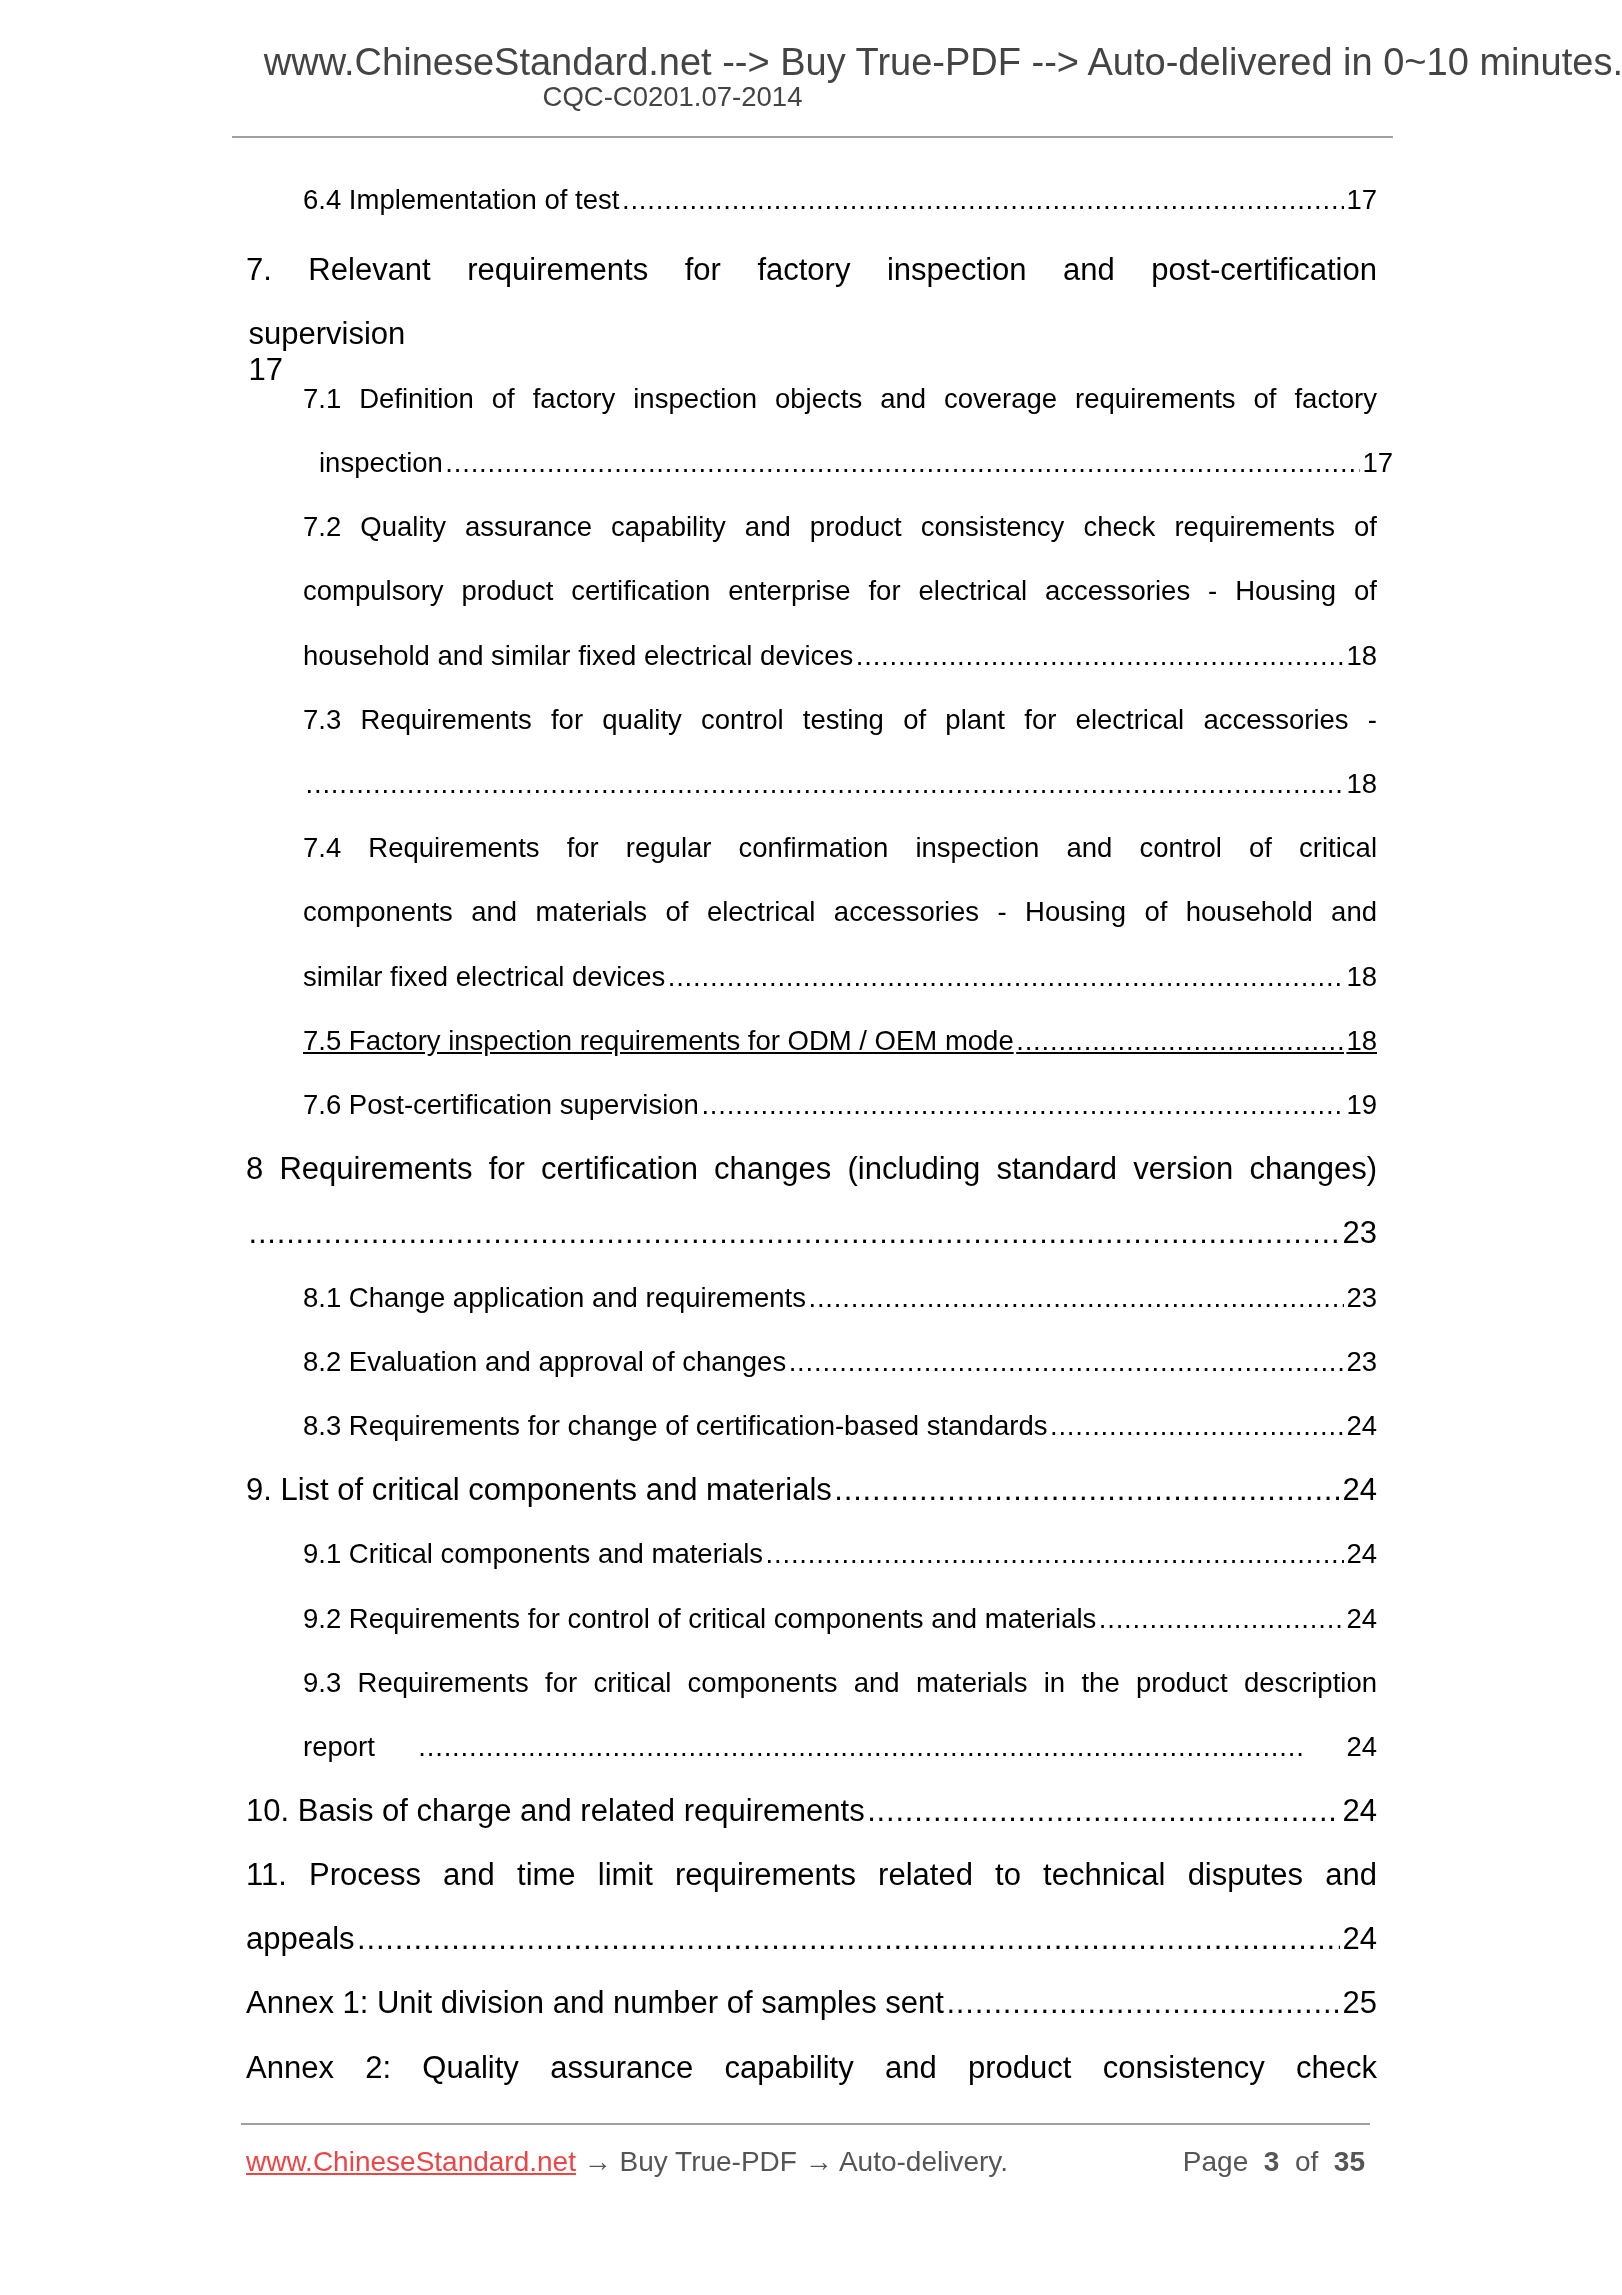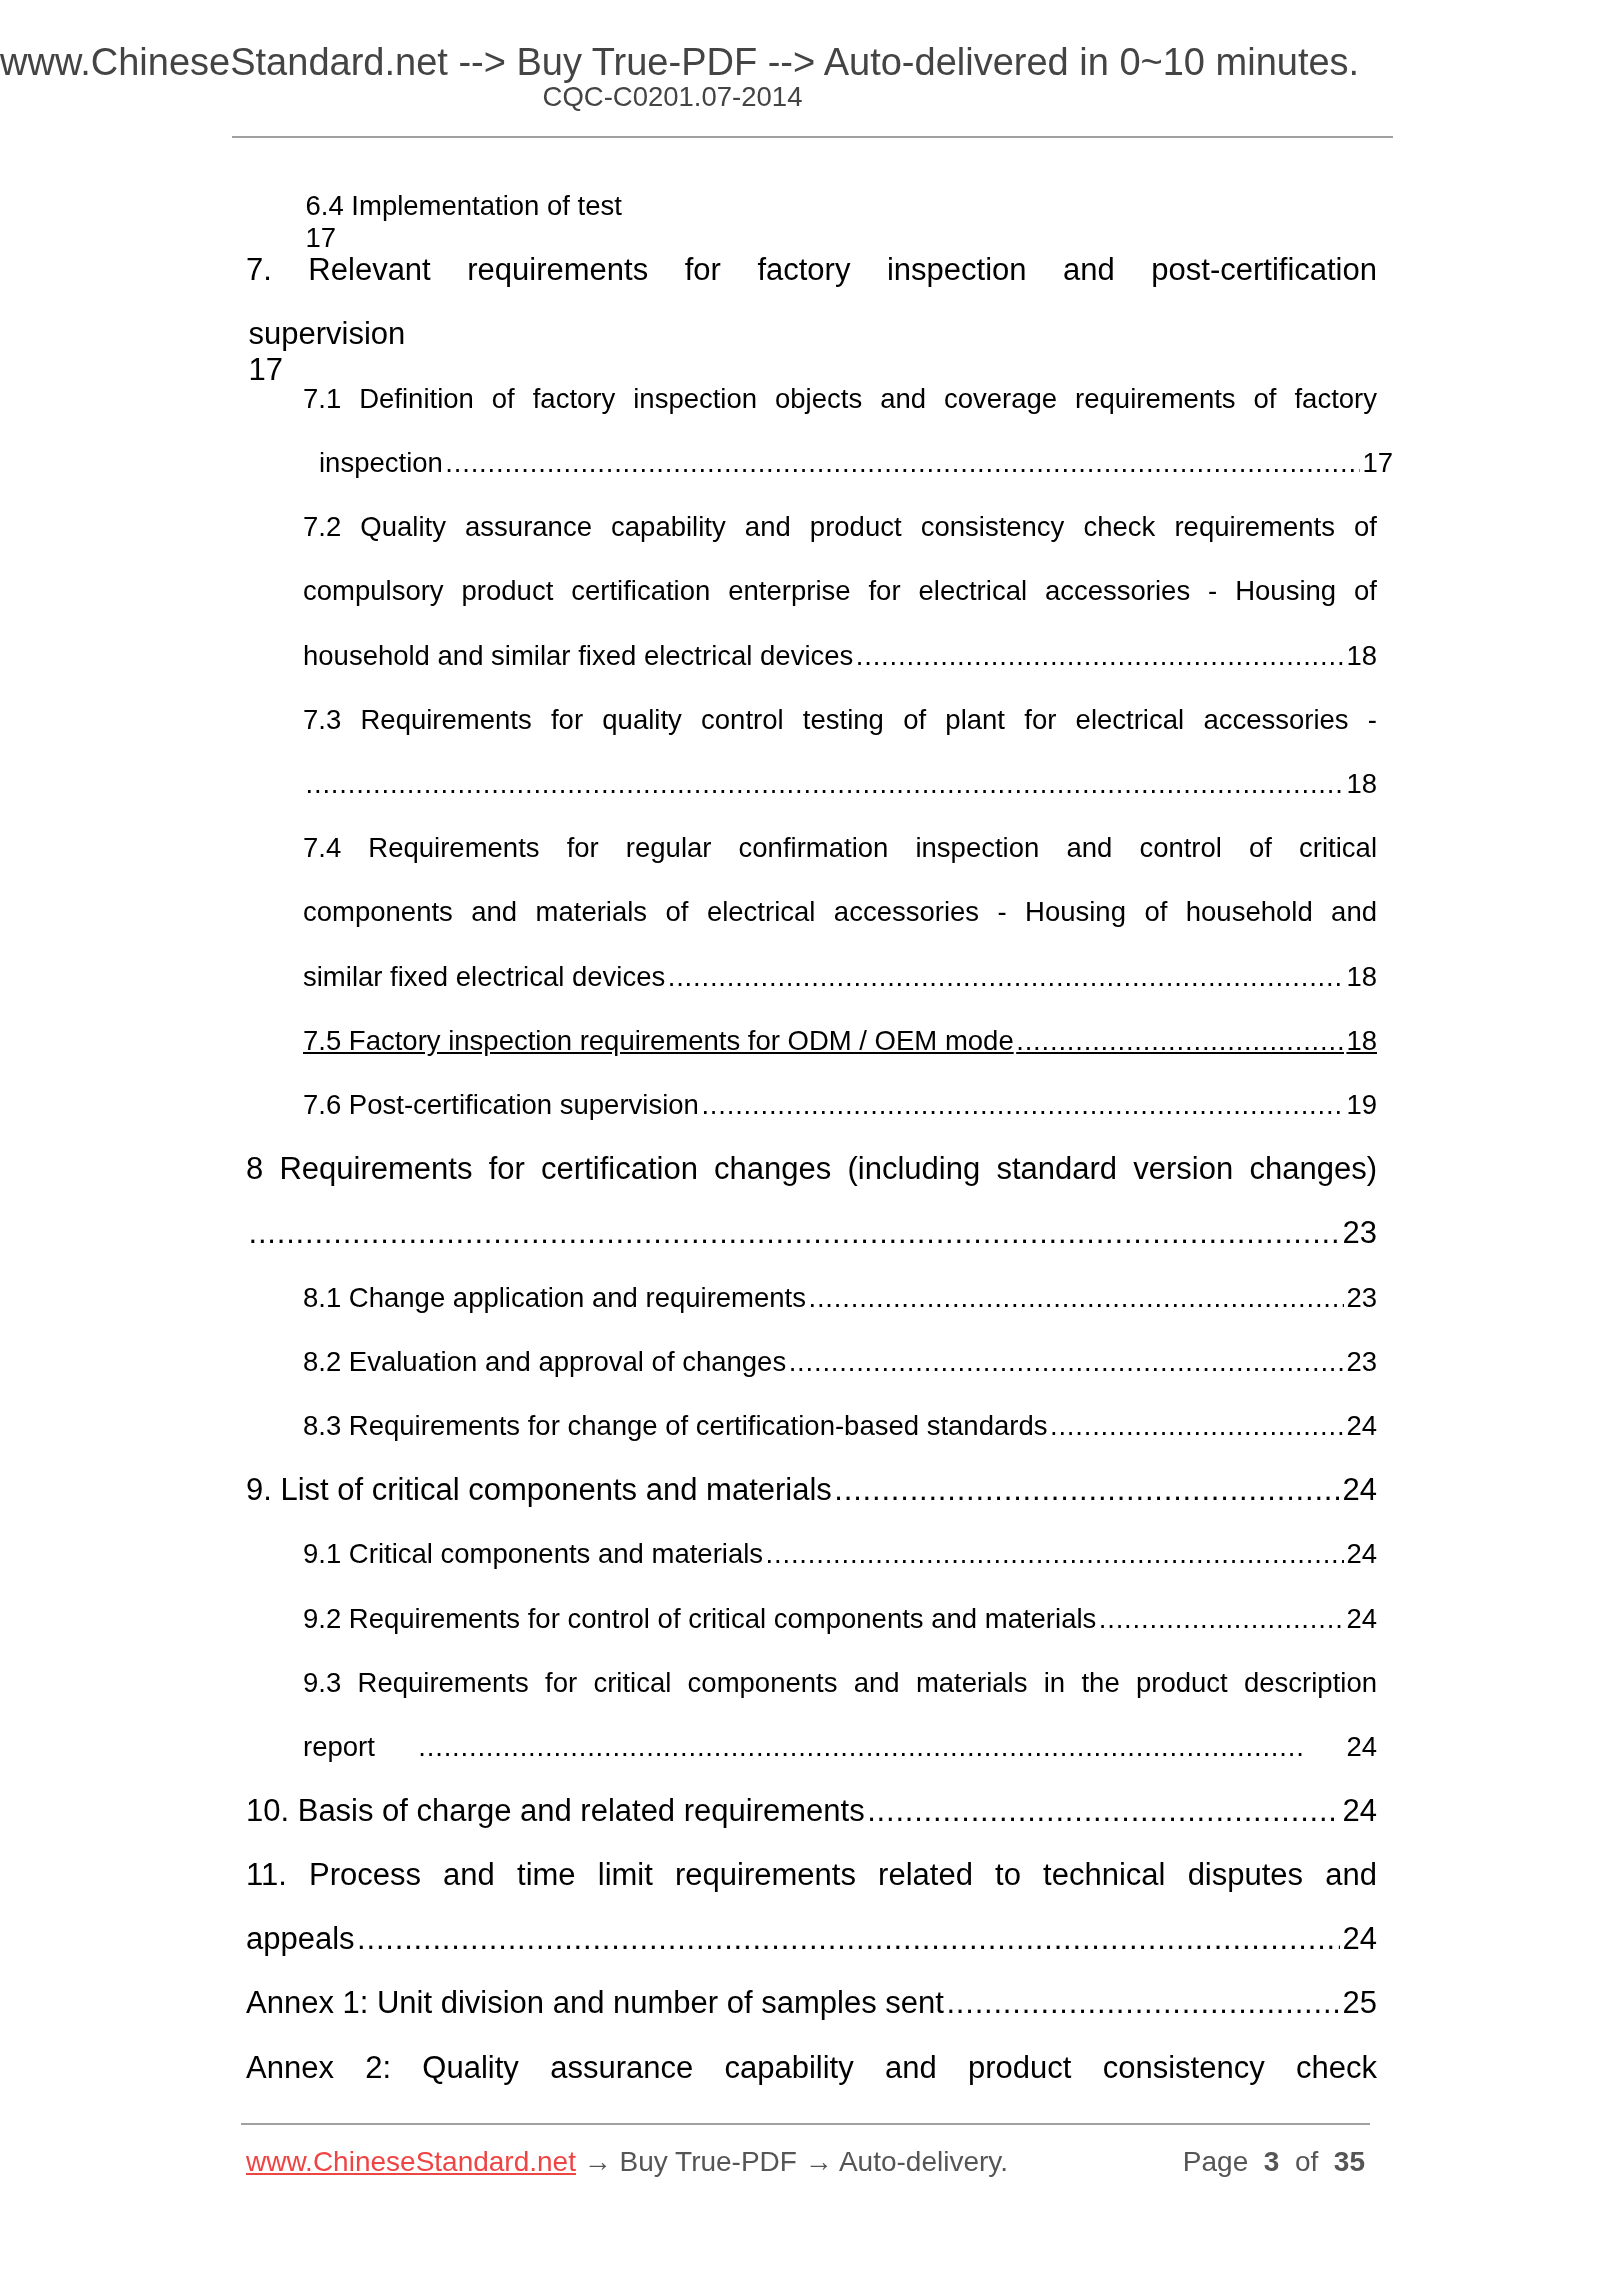--- a/index.html
+++ b/index.html
@@ -1,19 +1,19 @@
 <!DOCTYPE html>
 <html style="font-size:13.3px"><head>
 <meta charset="utf-8">
 <style>
   html, body { margin: 0; padding: 0; background: #ffffff; }
   body { width: 1623px; height: 2295px; position: relative; overflow: hidden;
          font-family: "Liberation Sans", sans-serif; color: #000; }
 
-  .hdr-title { position: absolute; left: 0; width: 1623px; top: 43px; text-align: left;
+  .hdr-title { position: absolute; left: 0; width: 1623px; top: 43px; text-align: right;
                font-size: 38px; color: #444; line-height: 1; white-space: nowrap; letter-spacing: 0px; }
   .hdr-code { position: absolute; left: 0; width: 1345px; top: 83px; text-align: center;
               font-size: 27.5px; color: #444; line-height: 1; }
   .hdr-rule { position: absolute; left: 232px; width: 1161px; top: 136px; height: 1.7px; background: #a0a0a0; }
 
   .toc { position: absolute; left: 0; top: 0; width: 1623px; }
   .line { position: absolute; height: 64px; display: flex; align-items: baseline; white-space: nowrap; }
   .l1 { left: 246px; width: 1131px; font-size: 31px; }
   .l2 { left: 303px; width: 1074px; font-size: 27.5px; }
   .line .txt { flex: 0 0 auto; }
@@ -31,21 +31,21 @@
 </head>
 <body>
 
 <div>
   <div class="hdr-title">www.ChineseStandard.net --&gt; Buy True-PDF --&gt; Auto-delivered in 0~10 minutes.</div>
   <div class="hdr-code">CQC-C0201.07-2014</div>
   <div class="hdr-rule"></div>
 </div>
 
 <div class="toc" id="toc">
-    <div class="line l2" style="top: 190px; flex-direction: column;">
+    <div class="line l2" style="top: 184px;">
       <span class="txt">6.4 Implementation of test</span>
       <span class="dots">........................................................................................................................................................................................................................................</span>
       <span class="pg">17</span>
     </div>
     <div class="line l1 justify" style="top: 252px;">
       <span class="jt">7. Relevant requirements for factory inspection and post-certification</span>
     </div>
     <div class="line l1" style="top: 316px; flex-direction: column;">
       <span class="txt">supervision</span>
       <span class="dots">........................................................................................................................................................................................................................................</span>

